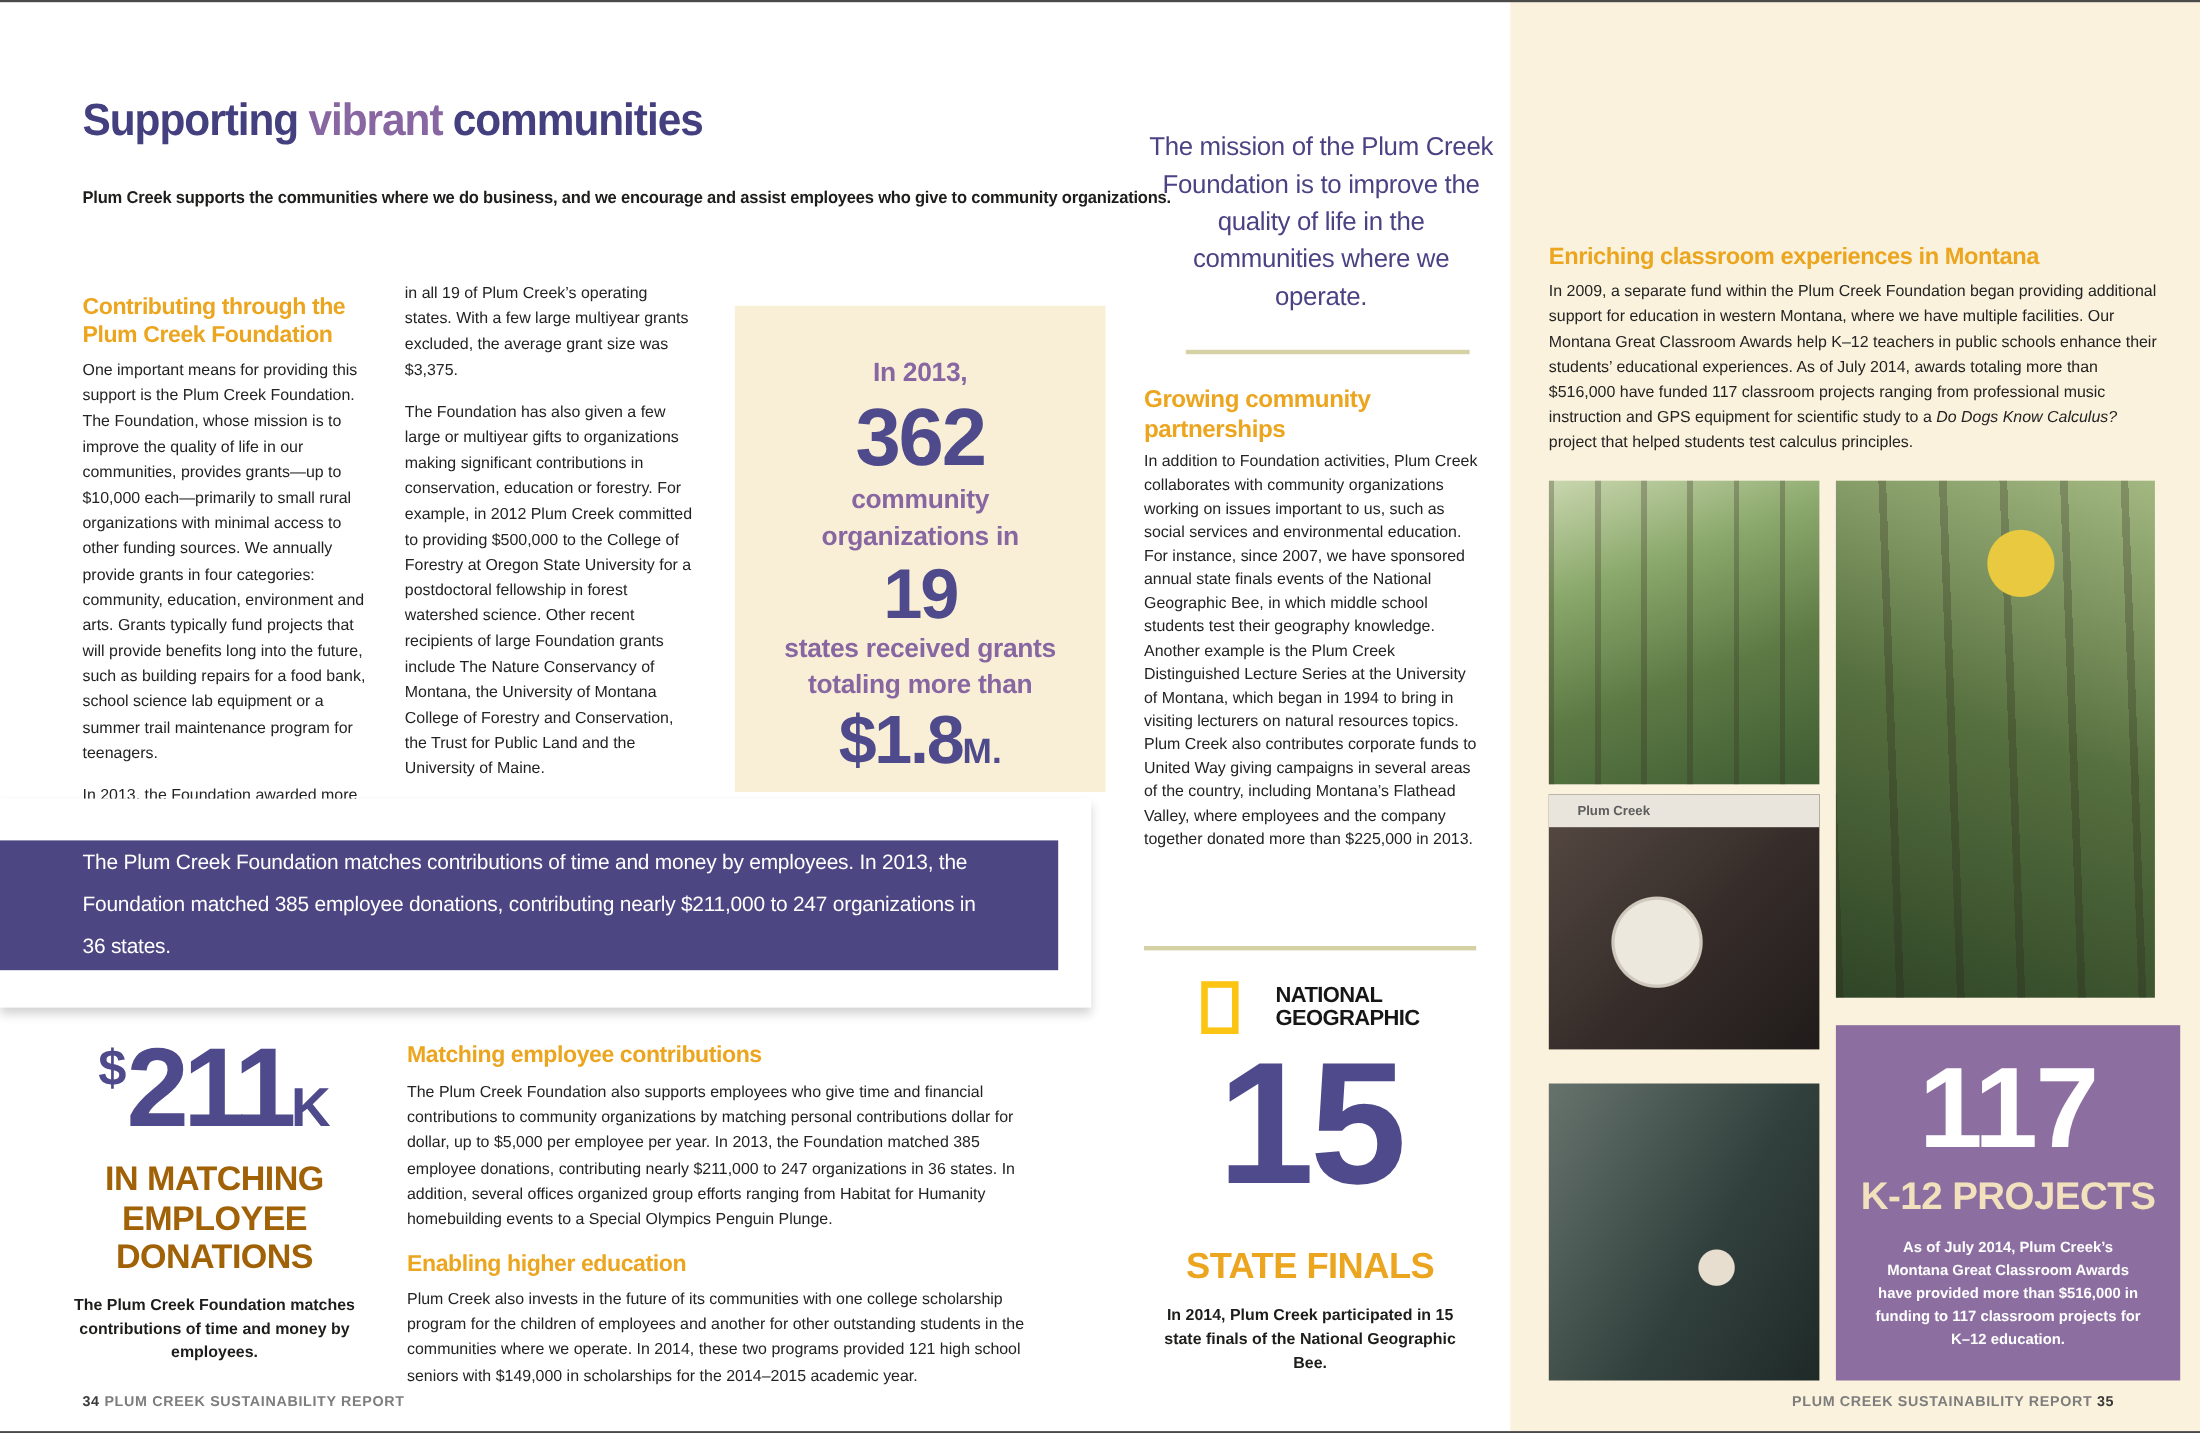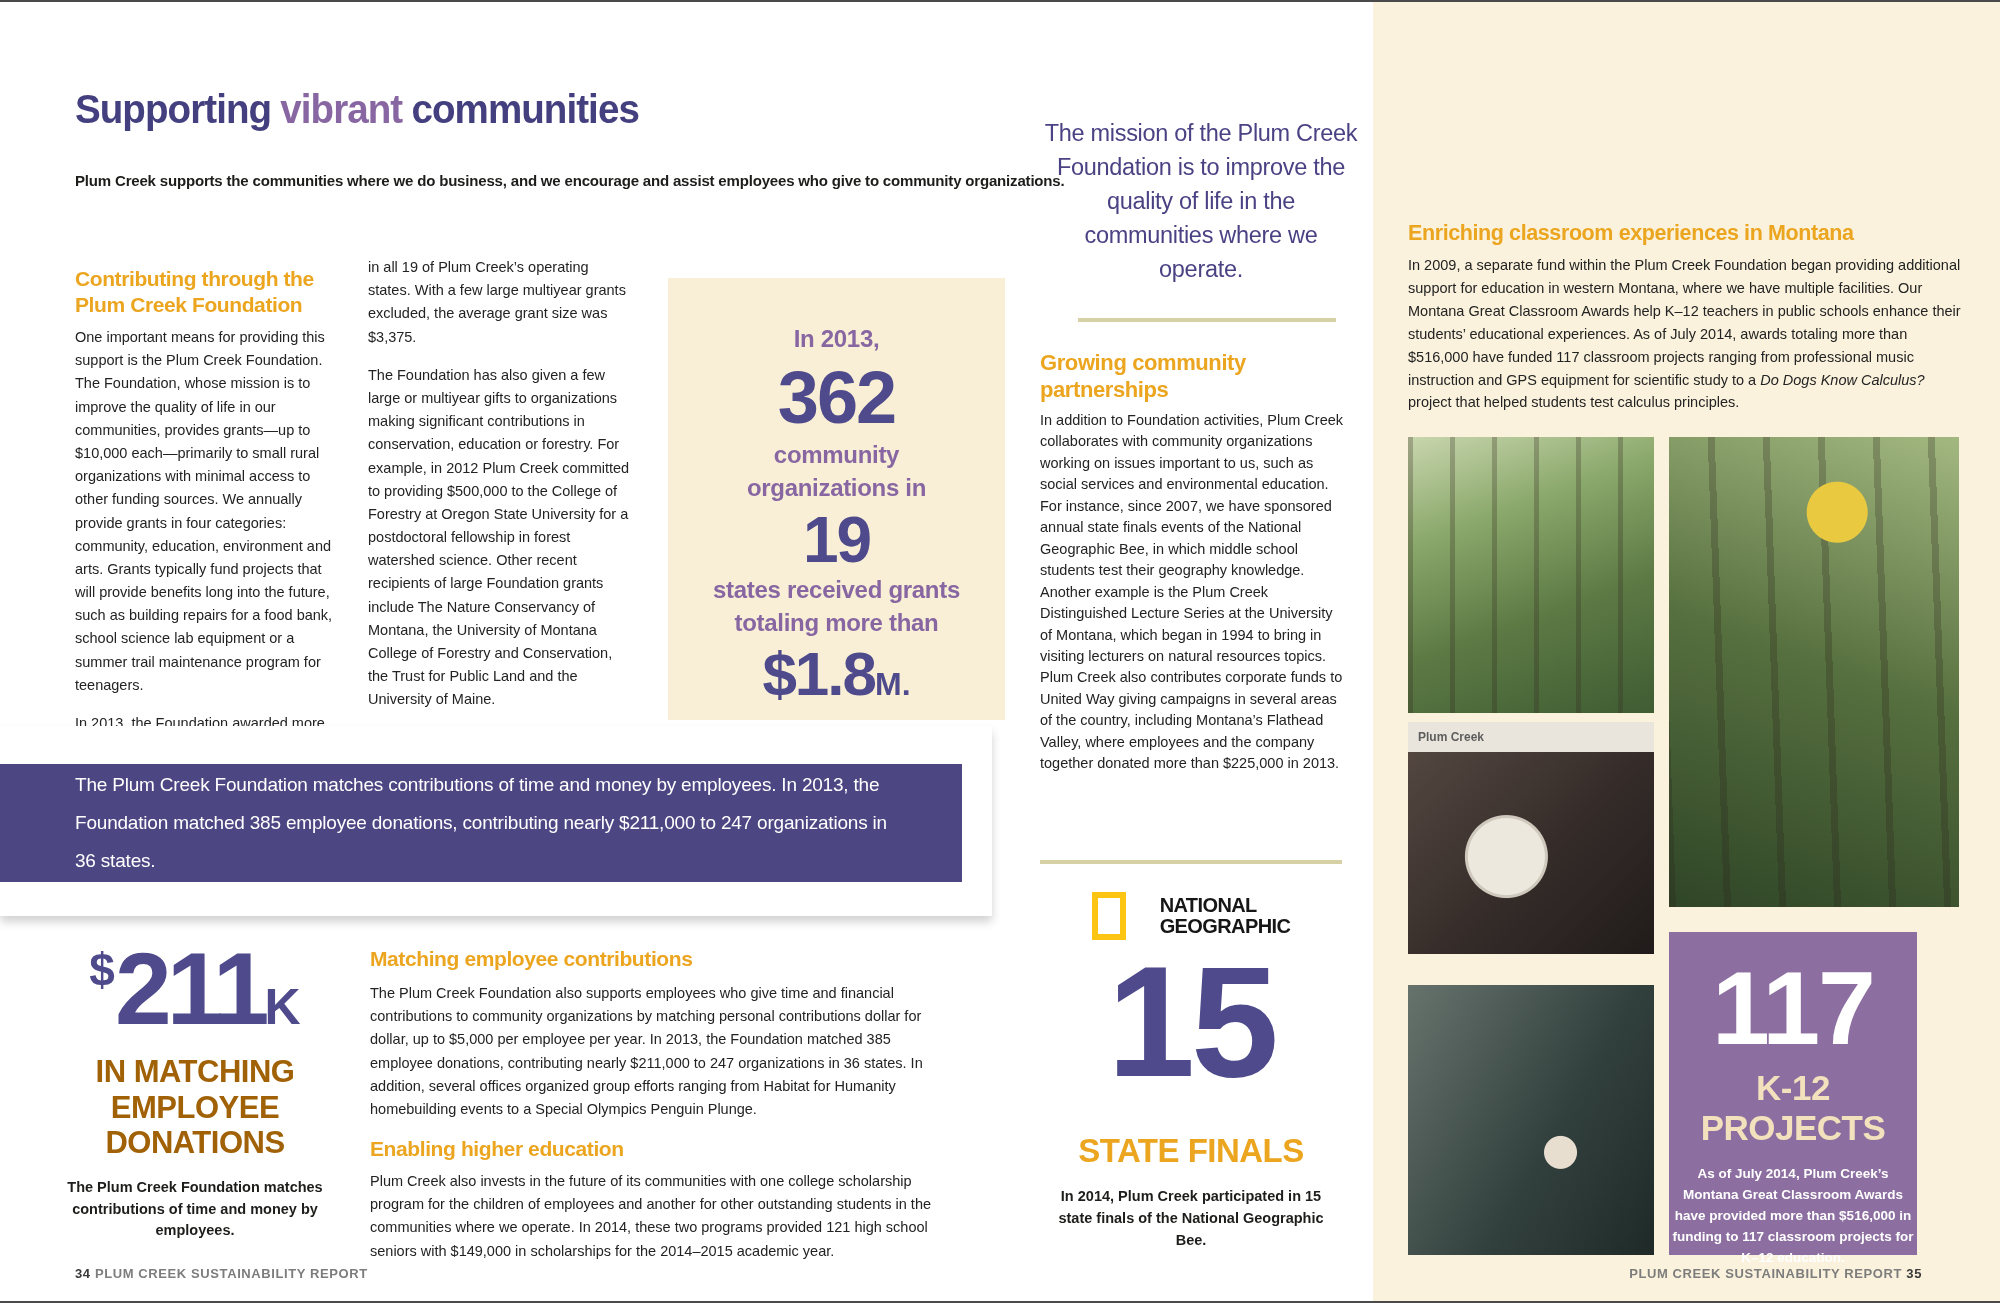--- a/index.html
+++ b/index.html
@@ -110,29 +110,29 @@
     background:
       radial-gradient(circle at 58% 16%, #e9c93f 0 30px, rgba(0,0,0,0) 31px),
       repeating-linear-gradient(88deg, rgba(40,32,24,.25) 0 7px, rgba(0,0,0,0) 7px 55px),
       linear-gradient(200deg,#a3b881 0%,#57703f 48%,#2f4527 100%); }
   .photo-c{ left:1408px; top:722px; width:246px; height:232px;
     background:
       radial-gradient(circle at 40% 58%, #ece8de 0 38px, #cfc9bd 39px 41px, rgba(0,0,0,0) 42px),
       linear-gradient(135deg,#574a43 0%,#362d2a 55%,#201b1a 100%); }
   .photo-c .photo-banner{
     position:absolute; left:0; top:0; width:100%; height:30px; background:#e9e5dc;
-    color:#5d5d5d; font-size:12px; font-weight:700; line-height:30px; padding-left:10px;
+    color:#5d5d5d; font-size:12px; font-weight:700; line-height:30px; padding-left:26px;
   }
   .photo-d{ left:1408px; top:985px; width:246px; height:270px;
     background:
       radial-gradient(circle at 62% 62%, #e8ded0 0 16px, rgba(0,0,0,0) 17px),
       linear-gradient(120deg,#66736d 0%,#32403d 58%,#1f2a28 100%); }
 
   .projects-box{
-    left:1669px; top:932px; width:248px; height:323px; background:#8c6fa0;
+    left:1669px; top:932px; width:313px; height:323px; background:#8c6fa0;
     text-align:center; padding-top:24px;
   }
   .pb-big{ color:#ffffff; font-size:104px; font-weight:700; line-height:1; letter-spacing:-2px; }
   .pb-label{ color:#f3e0bc; font-size:35px; font-weight:600; letter-spacing:-.5px; margin-top:8px; }
   .pb-caption{ color:#ffffff; font-size:13.5px; font-weight:600; line-height:1.55;
     width:244px; margin:16px auto 0; }
 </style>
 </head>
 <body>
 

